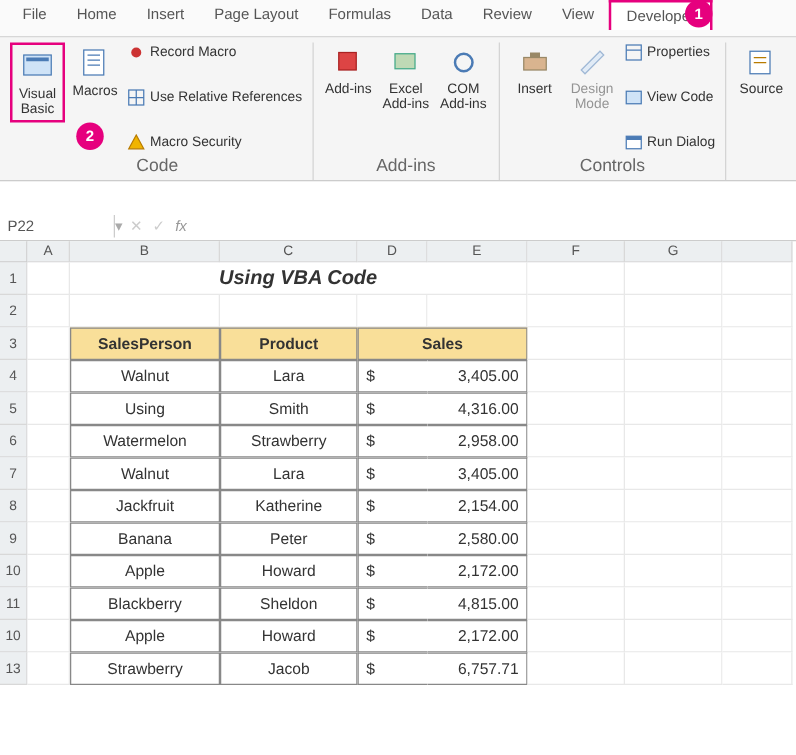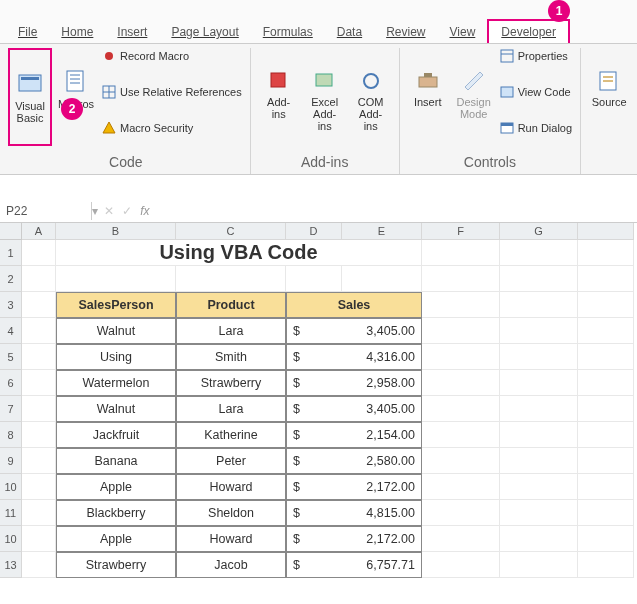--- a/index.html
+++ b/index.html
@@ -1,37 +1,37 @@
 <!DOCTYPE html>
 <html><head>
 <meta charset="utf-8">
 <style>
 * { box-sizing: border-box; font-family: "Segoe UI", Arial, sans-serif; }
 body { margin: 0; background: #fff; font-size: 12px; color: #333; width: 637px; }
-.tabs { display: flex; border-bottom: 1px solid #ccc; padding: 0 6px; height: 44px; align-items: flex-end; background: #fafafa; text-decoration: underline; }
+.tabs { display: flex; border-bottom: 1px solid #ccc; padding: 0 6px; height: 30px; align-items: flex-start; background: #fafafa; }
 .tab { padding: 4px 12px; font-size: 12px; color: #555; cursor: pointer; }
 .tab.active { border: 2px solid #e6007e; border-bottom: none; font-weight: 500; background: #fff; }
 .ribbon { display: flex; background: #f5f5f5; border-bottom: 1px solid #ccc; padding: 4px 2px 0; min-height: 90px; }
 .group { display: flex; flex-direction: column; border-right: 1px solid #d4d4d4; padding: 0 6px 2px; justify-content: space-between; }
 .group-row { display: flex; align-items: flex-start; gap: 2px; }
 .group-label { text-align: center; font-size: 14px; color: #666; padding: 2px 0; }
-.big-btn { display: flex; flex-direction: column; align-items: center; width: 44px; padding: 20px; cursor: pointer; font-size: 11px; text-align: center; gap: 2px; }
+.big-btn { display: flex; flex-direction: column; align-items: center; width: 44px; padding: 3px; cursor: pointer; font-size: 11px; text-align: center; gap: 2px; }
 .big-btn.active { border: 2px solid #e6007e; }
 .sm-btn { display: flex; align-items: center; gap: 4px; padding: 1px 2px; font-size: 11px; cursor: pointer; white-space: nowrap; }
 .sm-icon { width: 14px; height: 14px; display: inline-flex; align-items: center; justify-content: center; font-size: 11px; }
 .col-btns { display: flex; flex-direction: column; gap: 20px; }
 .callout { width: 22px; height: 22px; border-radius: 50%; background: #e6007e; color: #fff; font-weight: bold; display: flex; align-items: center; justify-content: center; position: absolute; font-size: 12px; }
 .namebox-bar { display: flex; align-items: center; border-bottom: 1px solid #ccc; height: 24px; font-size: 12px; background: #fff; margin-top: 24px; }
 .namebox { width: 92px; padding: 2px 6px; border-right: 1px solid #ccc; color: #555; }
 .fx-area { display: flex; align-items: center; gap: 8px; padding: 0 6px; color: #999; }
 .sheet { display: grid; grid-template-columns: 22px 34px 120px 110px 56px 80px 78px 78px 56px; }
 .colh, .rowh { background: #eceff1; border-right: 1px solid #d8d8d8; border-bottom: 1px solid #d8d8d8; text-align: center; font-size: 11px; color: #555; padding: 2px 0; }
 .rowh { height: 26px; line-height: 22px; }
 .cell { border-right: 1px solid #e8e8e8; border-bottom: 1px solid #e8e8e8; height: 26px; padding: 2px 6px; font-size: 12.5px; display: flex; align-items: center; background: #fff; }
-.title-cell { font-weight: bold; font-size: 20px; justify-content: center; }
+.title-cell { font-weight: bold; font-style: italic; font-size: 16px; justify-content: center; }
 .th { background: #f9df99; font-weight: bold; justify-content: center; border: 1px solid #888 !important; }
 .td { border: 1px solid #888 !important; justify-content: center; }
 .td.cur { justify-content: flex-start; border-right: none !important; }
 .td.num { justify-content: flex-end; border-left: none !important; }
 .corner { background: #eceff1; border-right: 1px solid #ccc; border-bottom: 1px solid #ccc; }
 .watermark { position: absolute; right: 6px; top: 588px; font-size: 10px; color: #bbb; }
 </style>
 </head>
 <body>
 

